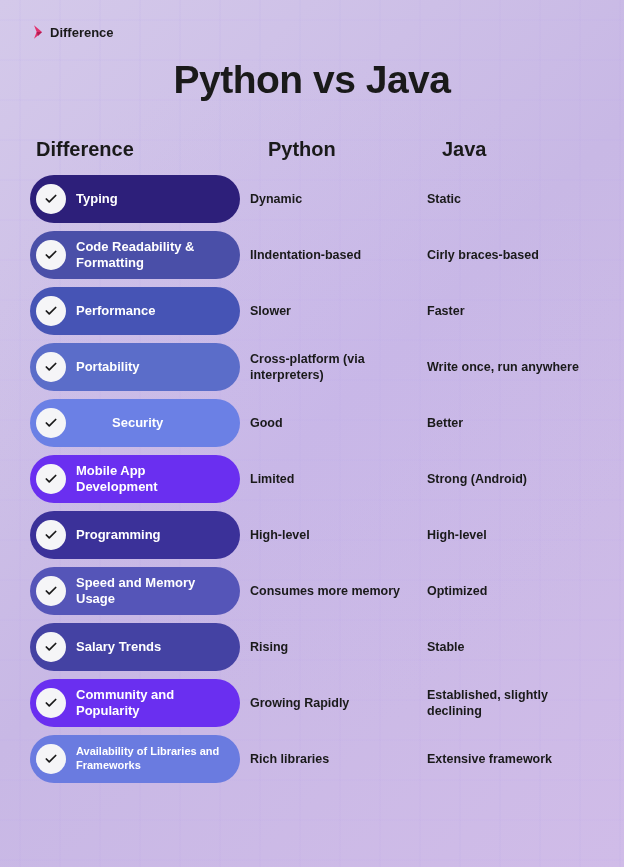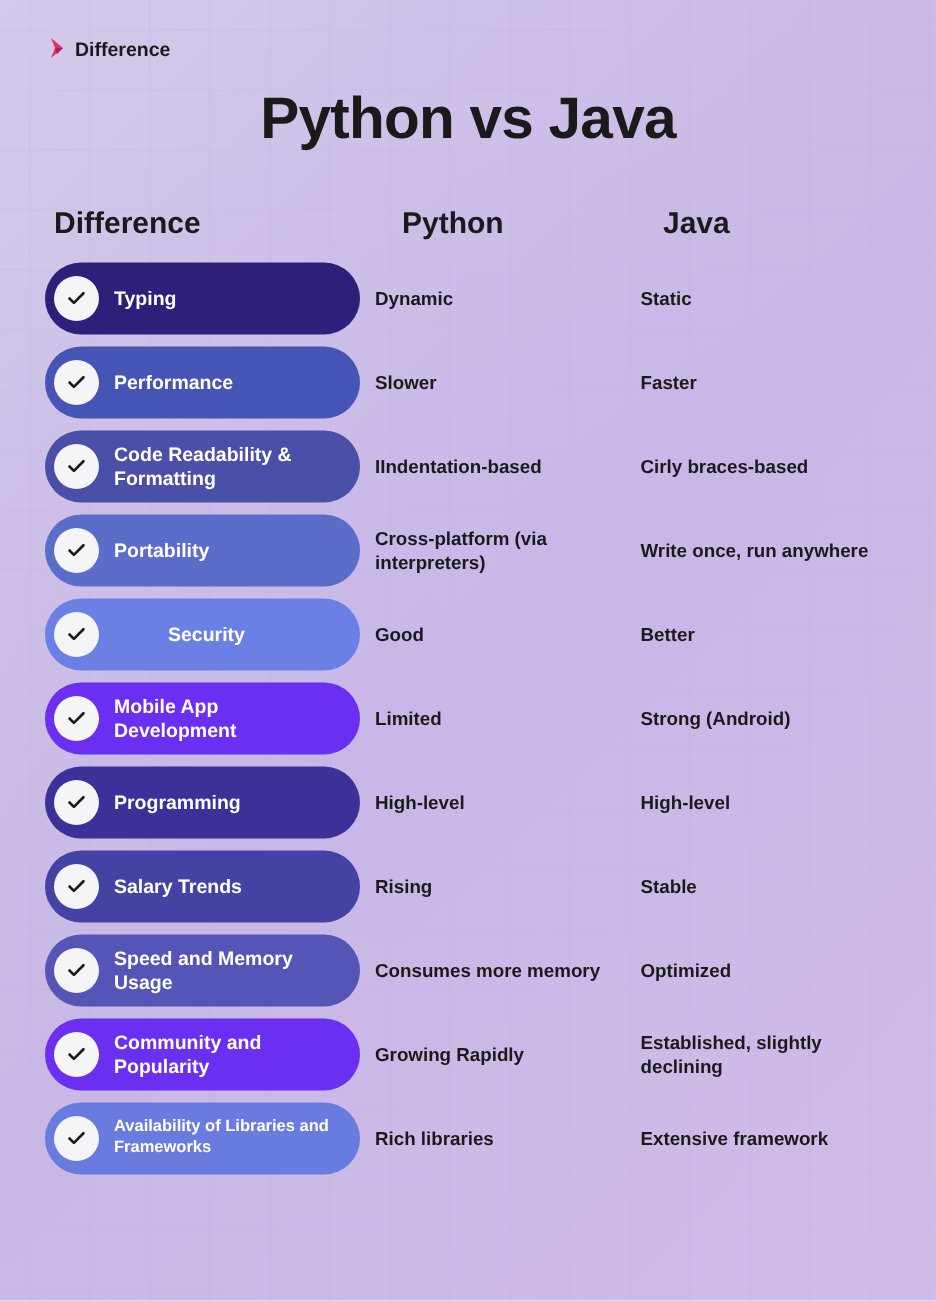--- a/index.html
+++ b/index.html
@@ -129,44 +129,44 @@
             <svg viewBox="0 0 24 24">
               <path d="M4 12l5 5L20 6" stroke="#1a1a1a" stroke-width="3" fill="none" stroke-linecap="round" stroke-linejoin="round"></path>
             </svg>
           </div>
           <div class="pill-label">Typing</div>
         </div>
         <div class="value">Dynamic</div>
         <div class="value">Static</div>
       </div>
       <div class="row">
+        <div class="pill" style="background: rgb(74, 79, 168);">
+          <div class="check-circle">
+            <svg viewBox="0 0 24 24">
+              <path d="M4 12l5 5L20 6" stroke="#1a1a1a" stroke-width="3" fill="none" stroke-linecap="round" stroke-linejoin="round"></path>
+            </svg>
+          </div>
+          <div class="pill-label">Code Readability &amp; Formatting</div>
+        </div>
+        <div class="value">IIndentation-based</div>
+        <div class="value">Cirly braces-based</div>
+      </div>
+      <div class="row">
         <div class="pill" style="background: rgb(70, 84, 181);">
           <div class="check-circle">
             <svg viewBox="0 0 24 24">
               <path d="M4 12l5 5L20 6" stroke="#1a1a1a" stroke-width="3" fill="none" stroke-linecap="round" stroke-linejoin="round"></path>
             </svg>
           </div>
           <div class="pill-label">Performance</div>
         </div>
         <div class="value">Slower</div>
         <div class="value">Faster</div>
       </div>
       <div class="row">
-        <div class="pill" style="background: rgb(74, 79, 168);">
-          <div class="check-circle">
-            <svg viewBox="0 0 24 24">
-              <path d="M4 12l5 5L20 6" stroke="#1a1a1a" stroke-width="3" fill="none" stroke-linecap="round" stroke-linejoin="round"></path>
-            </svg>
-          </div>
-          <div class="pill-label">Code Readability &amp; Formatting</div>
-        </div>
-        <div class="value">IIndentation-based</div>
-        <div class="value">Cirly braces-based</div>
-      </div>
-      <div class="row">
         <div class="pill" style="background: rgb(91, 109, 201);">
           <div class="check-circle">
             <svg viewBox="0 0 24 24">
               <path d="M4 12l5 5L20 6" stroke="#1a1a1a" stroke-width="3" fill="none" stroke-linecap="round" stroke-linejoin="round"></path>
             </svg>
           </div>
           <div class="pill-label">Portability</div>
         </div>
         <div class="value">Cross-platform (via interpreters)</div>
         <div class="value">Write once, run anywhere</div>
@@ -201,44 +201,44 @@
             <svg viewBox="0 0 24 24">
               <path d="M4 12l5 5L20 6" stroke="#1a1a1a" stroke-width="3" fill="none" stroke-linecap="round" stroke-linejoin="round"></path>
             </svg>
           </div>
           <div class="pill-label">Programming</div>
         </div>
         <div class="value">High-level</div>
         <div class="value">High-level</div>
       </div>
       <div class="row">
+        <div class="pill" style="background: rgb(85, 85, 184);">
+          <div class="check-circle">
+            <svg viewBox="0 0 24 24">
+              <path d="M4 12l5 5L20 6" stroke="#1a1a1a" stroke-width="3" fill="none" stroke-linecap="round" stroke-linejoin="round"></path>
+            </svg>
+          </div>
+          <div class="pill-label">Speed and Memory Usage</div>
+        </div>
+        <div class="value">Consumes more memory</div>
+        <div class="value">Optimized</div>
+      </div>
+      <div class="row">
         <div class="pill" style="background: rgb(68, 66, 163);">
           <div class="check-circle">
             <svg viewBox="0 0 24 24">
               <path d="M4 12l5 5L20 6" stroke="#1a1a1a" stroke-width="3" fill="none" stroke-linecap="round" stroke-linejoin="round"></path>
             </svg>
           </div>
           <div class="pill-label">Salary Trends</div>
         </div>
         <div class="value">Rising</div>
         <div class="value">Stable</div>
       </div>
       <div class="row">
-        <div class="pill" style="background: rgb(85, 85, 184);">
-          <div class="check-circle">
-            <svg viewBox="0 0 24 24">
-              <path d="M4 12l5 5L20 6" stroke="#1a1a1a" stroke-width="3" fill="none" stroke-linecap="round" stroke-linejoin="round"></path>
-            </svg>
-          </div>
-          <div class="pill-label">Speed and Memory Usage</div>
-        </div>
-        <div class="value">Consumes more memory</div>
-        <div class="value">Optimized</div>
-      </div>
-      <div class="row">
         <div class="pill" style="background: rgb(106, 47, 240);">
           <div class="check-circle">
             <svg viewBox="0 0 24 24">
               <path d="M4 12l5 5L20 6" stroke="#1a1a1a" stroke-width="3" fill="none" stroke-linecap="round" stroke-linejoin="round"></path>
             </svg>
           </div>
           <div class="pill-label">Community and Popularity</div>
         </div>
         <div class="value">Growing Rapidly</div>
         <div class="value">Established, slightly declining</div>

